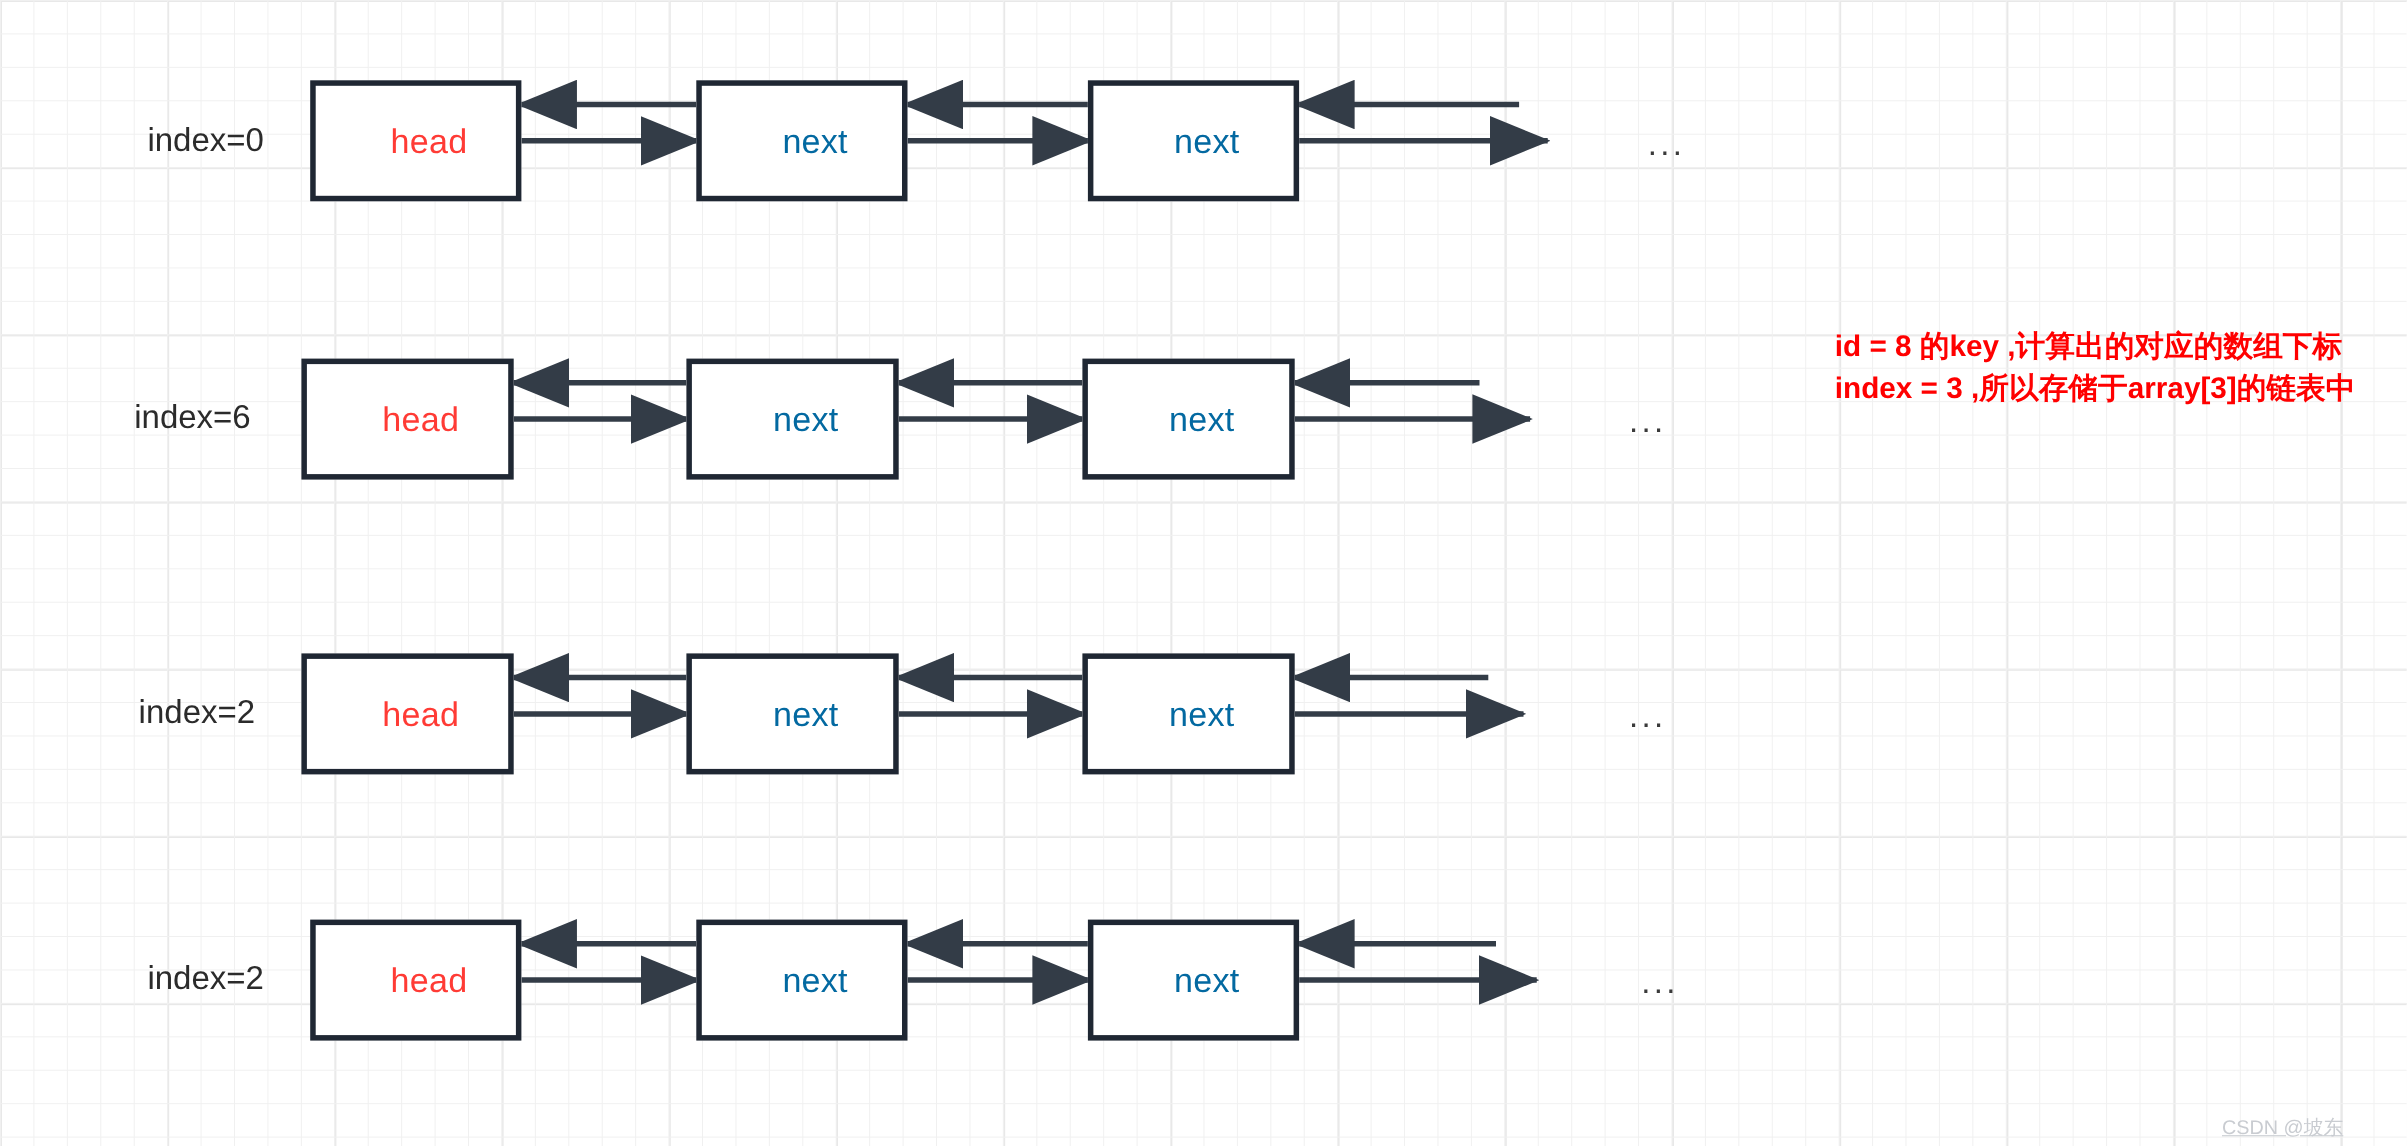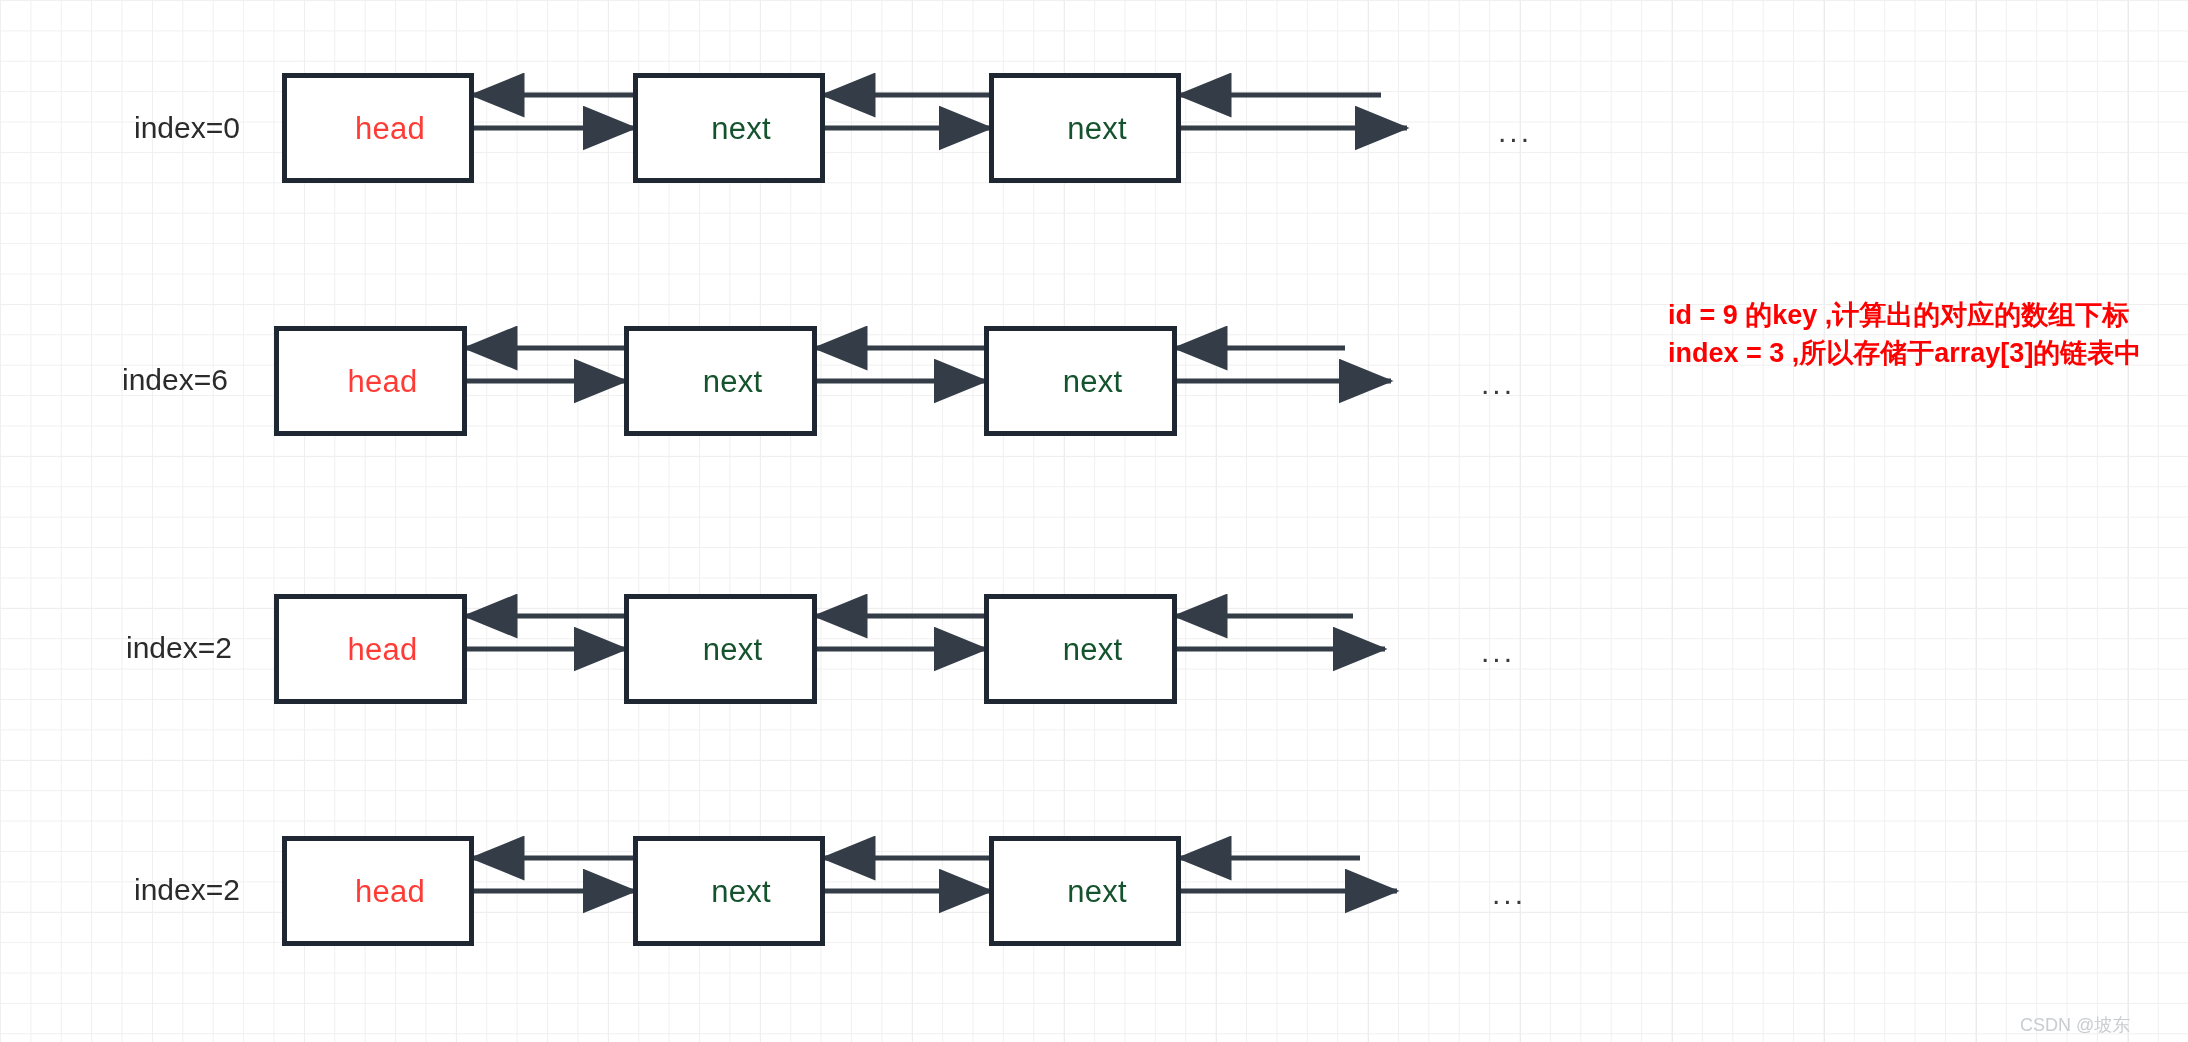--- a/index.html
+++ b/index.html
@@ -39,21 +39,21 @@
     padding-left: 24px;
   }
   .node-label {
     font-size: 31px;
     font-family: "Liberation Sans", "DejaVu Sans", sans-serif;
     letter-spacing: 0.2px;
     line-height: 1;
     white-space: nowrap;
   }
   .node-label.head   { color: #ff3b35; }
-  .node-label.next   { color: #14532d; }
+  .node-label.next   { color: #0369a1; }
 
   .index-label {
     position: absolute;
     font-size: 30px;
     color: #2b2b2b;
     white-space: nowrap;
     font-family: "Liberation Sans", "DejaVu Sans", sans-serif;
     line-height: 1;
   }
 
@@ -176,18 +176,18 @@
       </div>
       <div class="node-box" style="left: 633px; top: 836px; width: 192px; height: 110px;">
         <span class="node-label next">next</span>
       </div>
       <div class="node-box" style="left: 989px; top: 836px; width: 192px; height: 110px;">
         <span class="node-label next">next</span>
       </div>
       <div class="ellipsis" style="left: 1492px; top: 879px;">...</div>
     </div>
 
-  <div class="annotation" id="annotation-note" style="left: 1668px; top: 296px;">id  = 9 的key ,计算出的对应的数组下标
+  <div class="annotation" id="annotation-note" style="left: 1668px; top: 296px;">id  = 8 的key ,计算出的对应的数组下标
 index = 3 ,所以存储于array[3]的链表中</div>
 
-  <div class="watermark" id="watermark-el" style="left: 2020px; top: 1013px;">CSDN @坡东</div>
+  <div class="watermark" id="watermark-el" style="left: 2020px; top: 1013px; text-decoration: underline;">CSDN @坡东</div>
 
 </div>
 
 </body></html>

